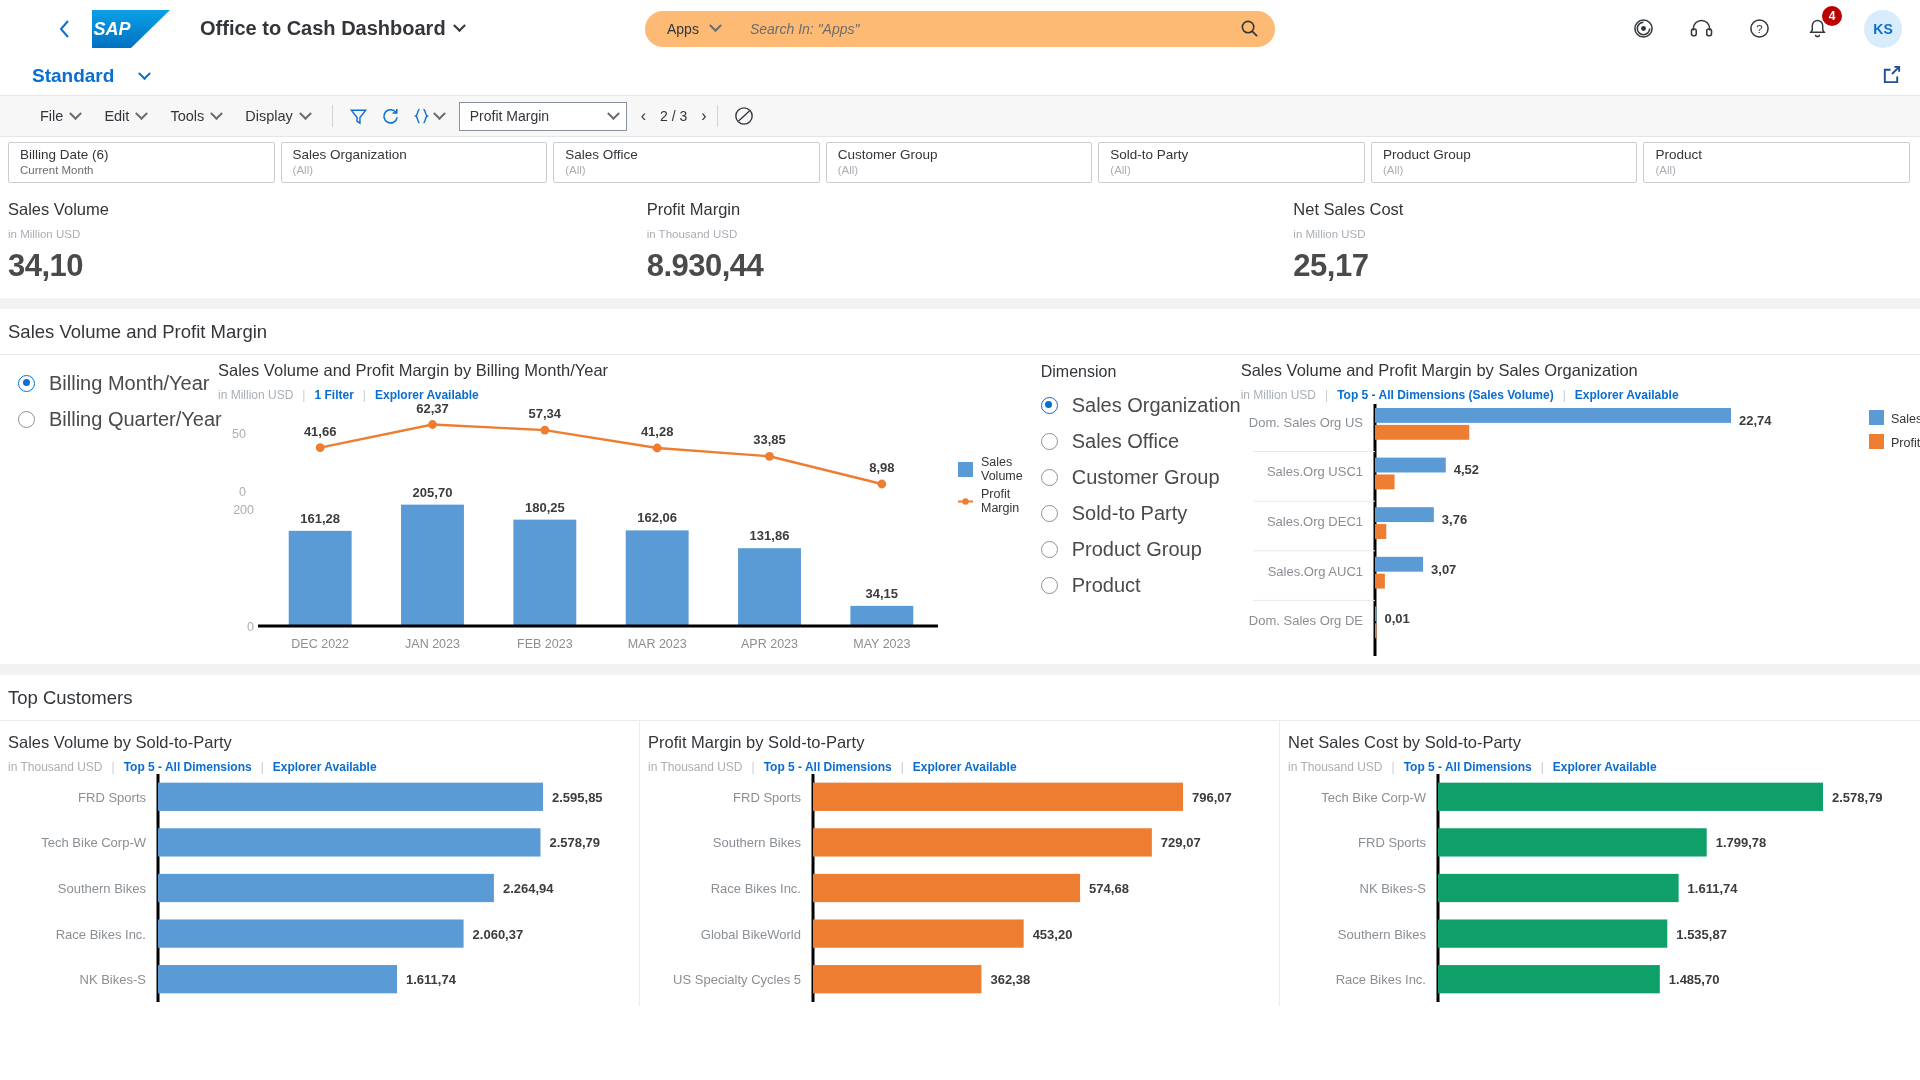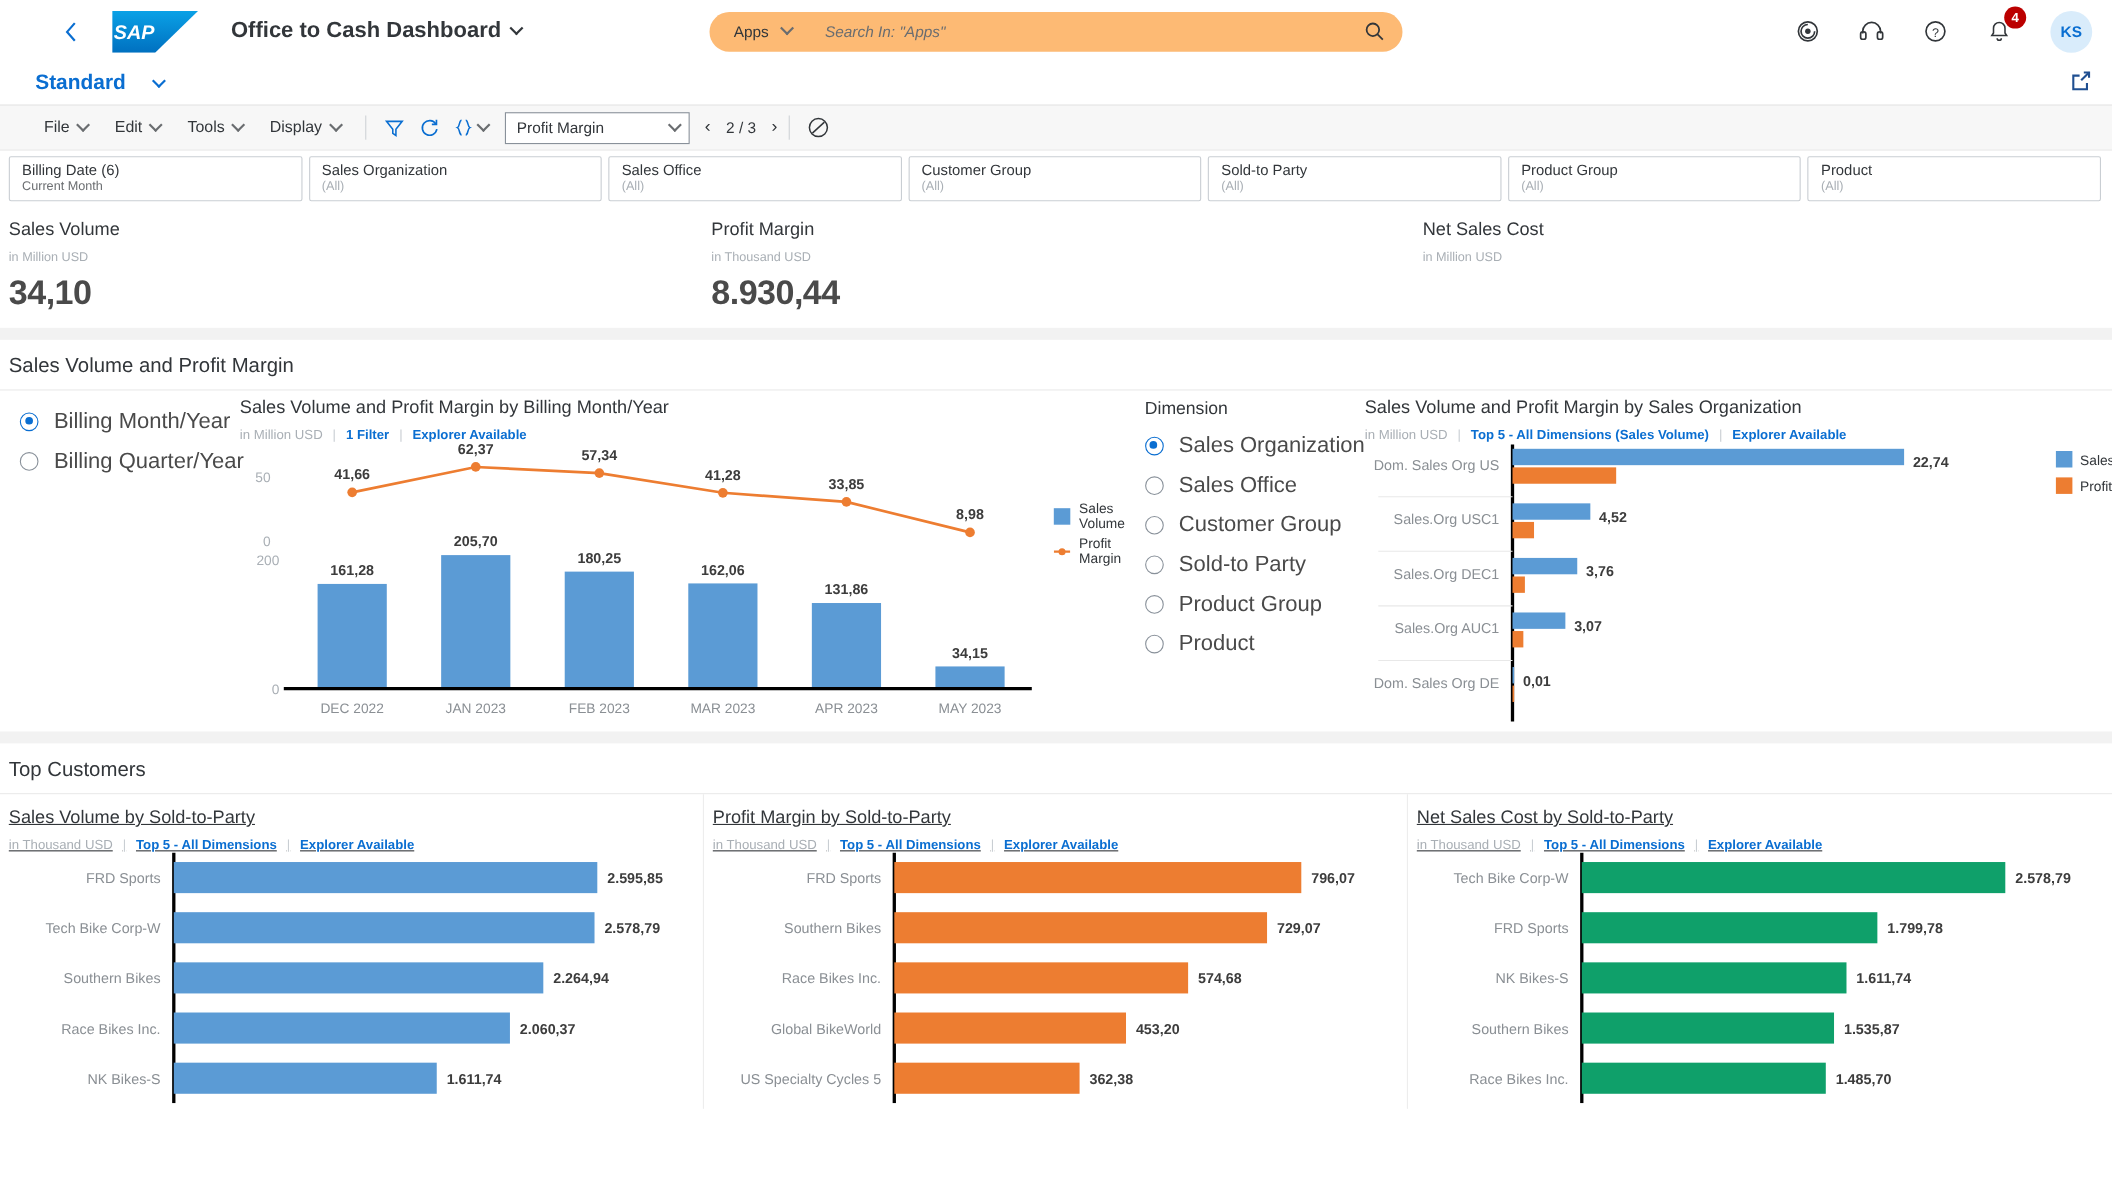--- a/index.html
+++ b/index.html
@@ -21,21 +21,21 @@
     position: relative;
   }
   .back-chevron {
     width: 28px; height: 28px;
     display: flex; align-items: center; justify-content: center;
     color: #0a6ed1; font-size: 20px; cursor: pointer;
     flex: 0 0 auto;
   }
   .sap-logo {
     width: 78px; height: 38px;
-    margin-left: 24px;
+    margin-left: 14px;
     position: relative;
     flex: 0 0 auto;
   }
   .sap-logo svg { display: block; }
   .app-title {
     margin-left: 30px;
     font-size: 20px;
     font-weight: bold;
     color: #32363a;
     display: flex; align-items: center; gap: 9px;
@@ -240,21 +240,21 @@
 
   .combo-wrap { display: flex; align-items: flex-start; }
 
   
   .legend-v { display: flex; flex-direction: column; gap: 4px; }
   .legend-item { display: flex; align-items: center; gap: 8px; font-size: 12.5px; color: #32363a; }
   .legend-swatch { width: 15px; height: 15px; flex: 0 0 auto; }
 
   
   .bottom-row { display: flex; background: #fff; }
-  .bottom-col { flex: 1 1 0; padding: 12px 0 0 8px; position: relative; text-decoration: underline; }
+  .bottom-col { flex: 1 1 0; padding: 12px 0 0 8px; position: relative; }
   .bottom-col + .bottom-col::before {
     content: ""; position: absolute; left: -1px; top: 0; bottom: 0;
     width: 1px; background: #ededed;
   }
 
   svg text { font-family: "Liberation Sans", sans-serif; }
 </style>
 </head>
 <body>
 
@@ -442,20 +442,21 @@
       <div class="kpi-value">34,10</div>
     </div>
     <div class="kpi">
       <div class="kpi-title">Profit Margin</div>
       <div class="kpi-sub">in Thousand USD</div>
       <div class="kpi-value">8.930,44</div>
     </div>
     <div class="kpi">
       <div class="kpi-title">Net Sales Cost</div>
       <div class="kpi-sub">in Million USD</div>
+      <div class="kpi-value">25,17</div>
     </div>
   </div>
 
 <div class="section-gap"></div>
 <div class="section-head">Sales Volume and Profit Margin</div>
 
 <div class="section-body">
   <div class="combo-wrap">
 
     <div style="width:218px;padding-top:10px;" class="radio-list" id="granularity-group">

